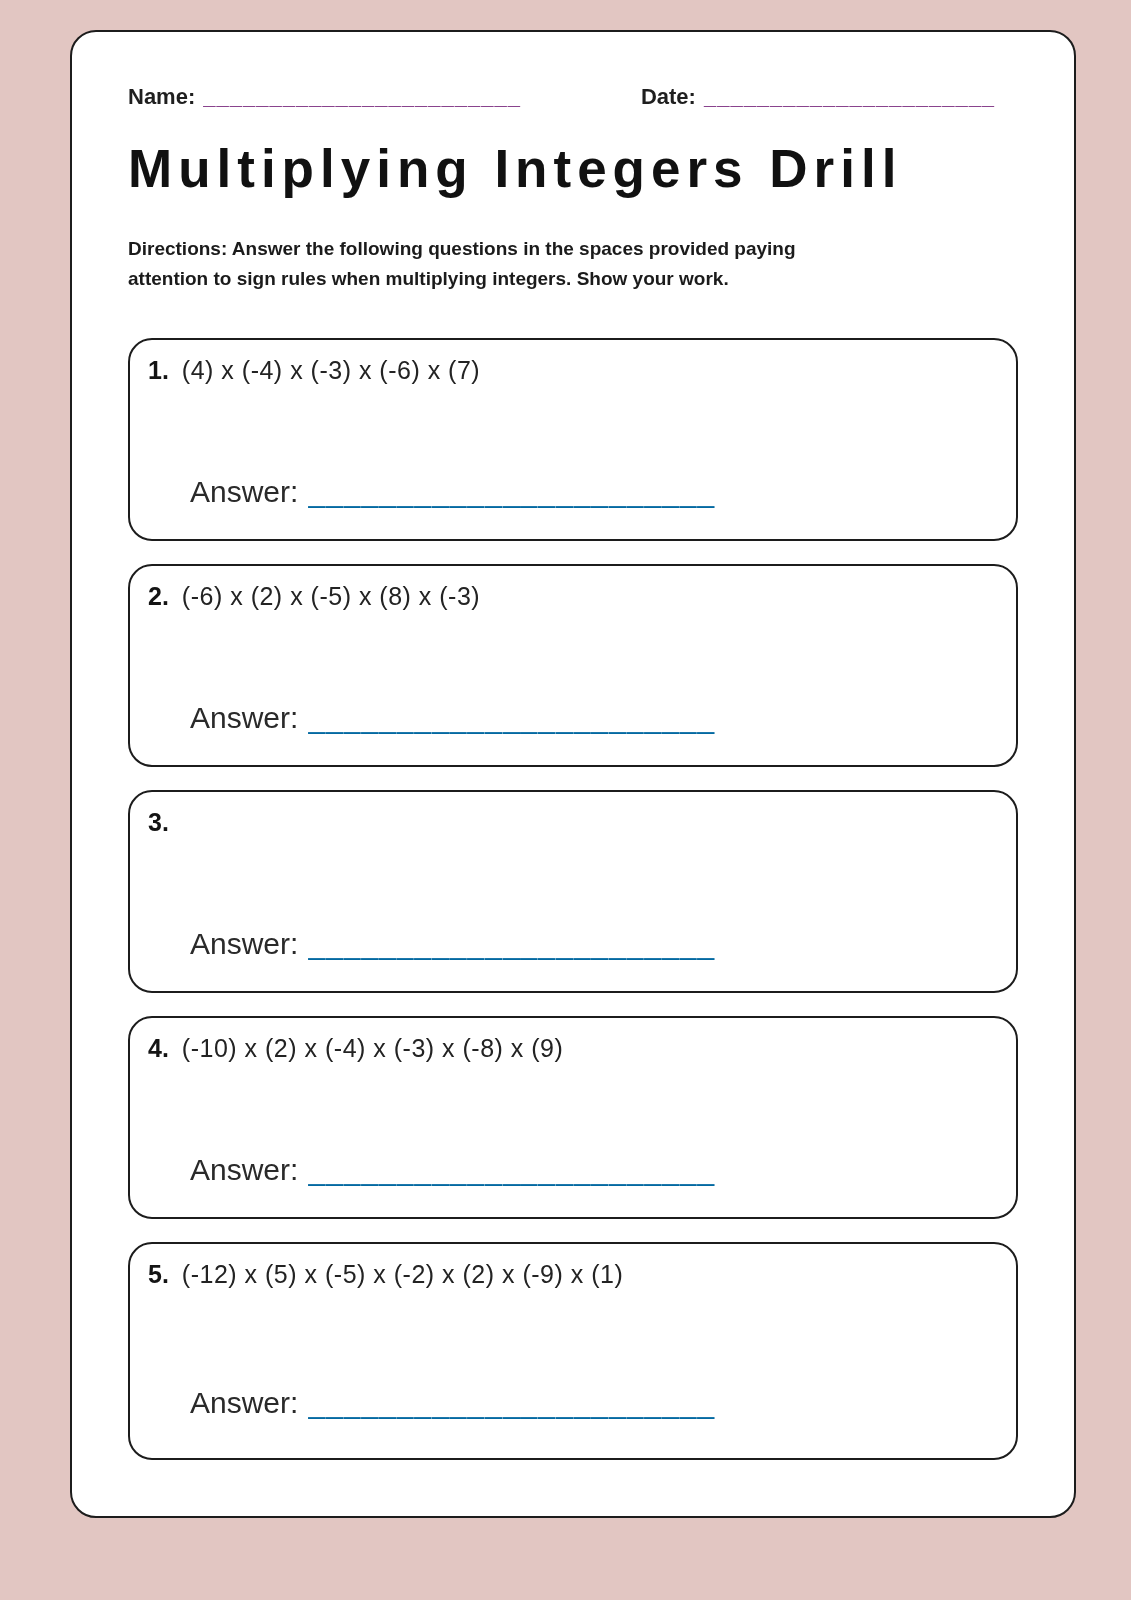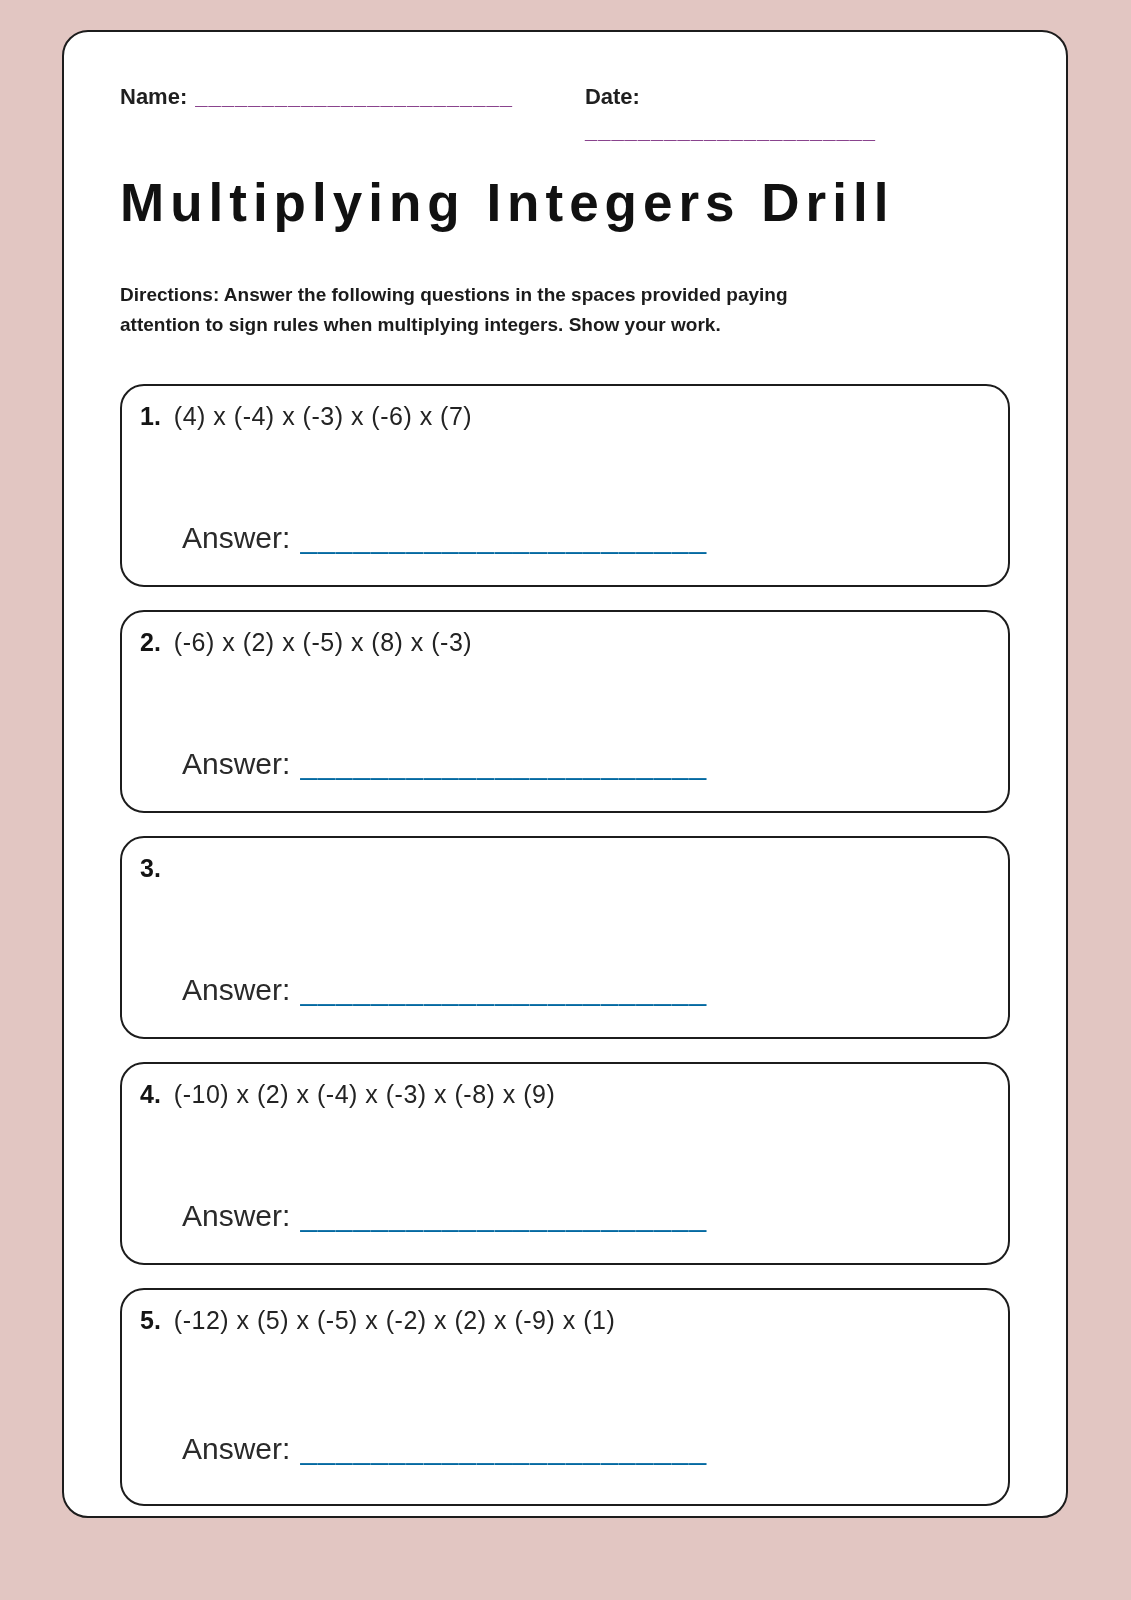--- a/index.html
+++ b/index.html
@@ -9,57 +9,57 @@
   }
   body {
     width: 1131px;
     height: 1600px;
     position: relative;
     background: #e2c6c2;
     overflow: hidden;
   }
   .paper {
     position: absolute;
-    left: 62px;
+    left: 70px;
     top: 30px;
     width: 1006px;
     height: 1488px;
     background: #ffffff;
     border: 2px solid #1c1c1c;
     border-radius: 26px;
     padding: 52px 56px 0 56px;
   }
   
   .header-row {
     display: flex;
     align-items: baseline;
     font-size: 22px;
     font-weight: 700;
     color: #1f1f1f;
   }
   .field { display: flex; align-items: baseline; gap: 8px; white-space: nowrap; }
-  .field-date { margin-left: 72px; flex-direction: column; }
+  .field-date { margin-left: 120px; }
   .blank-line {
     font-weight: 700;
     letter-spacing: 1px;
     color: #701a75;
   }
   
   .title {
     margin-top: 26px;
     font-size: 53px;
     font-weight: 700;
     letter-spacing: 6px;
     color: #111111;
     line-height: 1.25;
     white-space: nowrap;
   }
   
   .directions {
-    margin-top: 44px;
+    margin-top: 32px;
     font-size: 19px;
     font-weight: 700;
     line-height: 1.58;
     color: #1b1b1b;
   }
   
   .questions {
     margin-top: 44px;
     display: flex;
     flex-direction: column;

